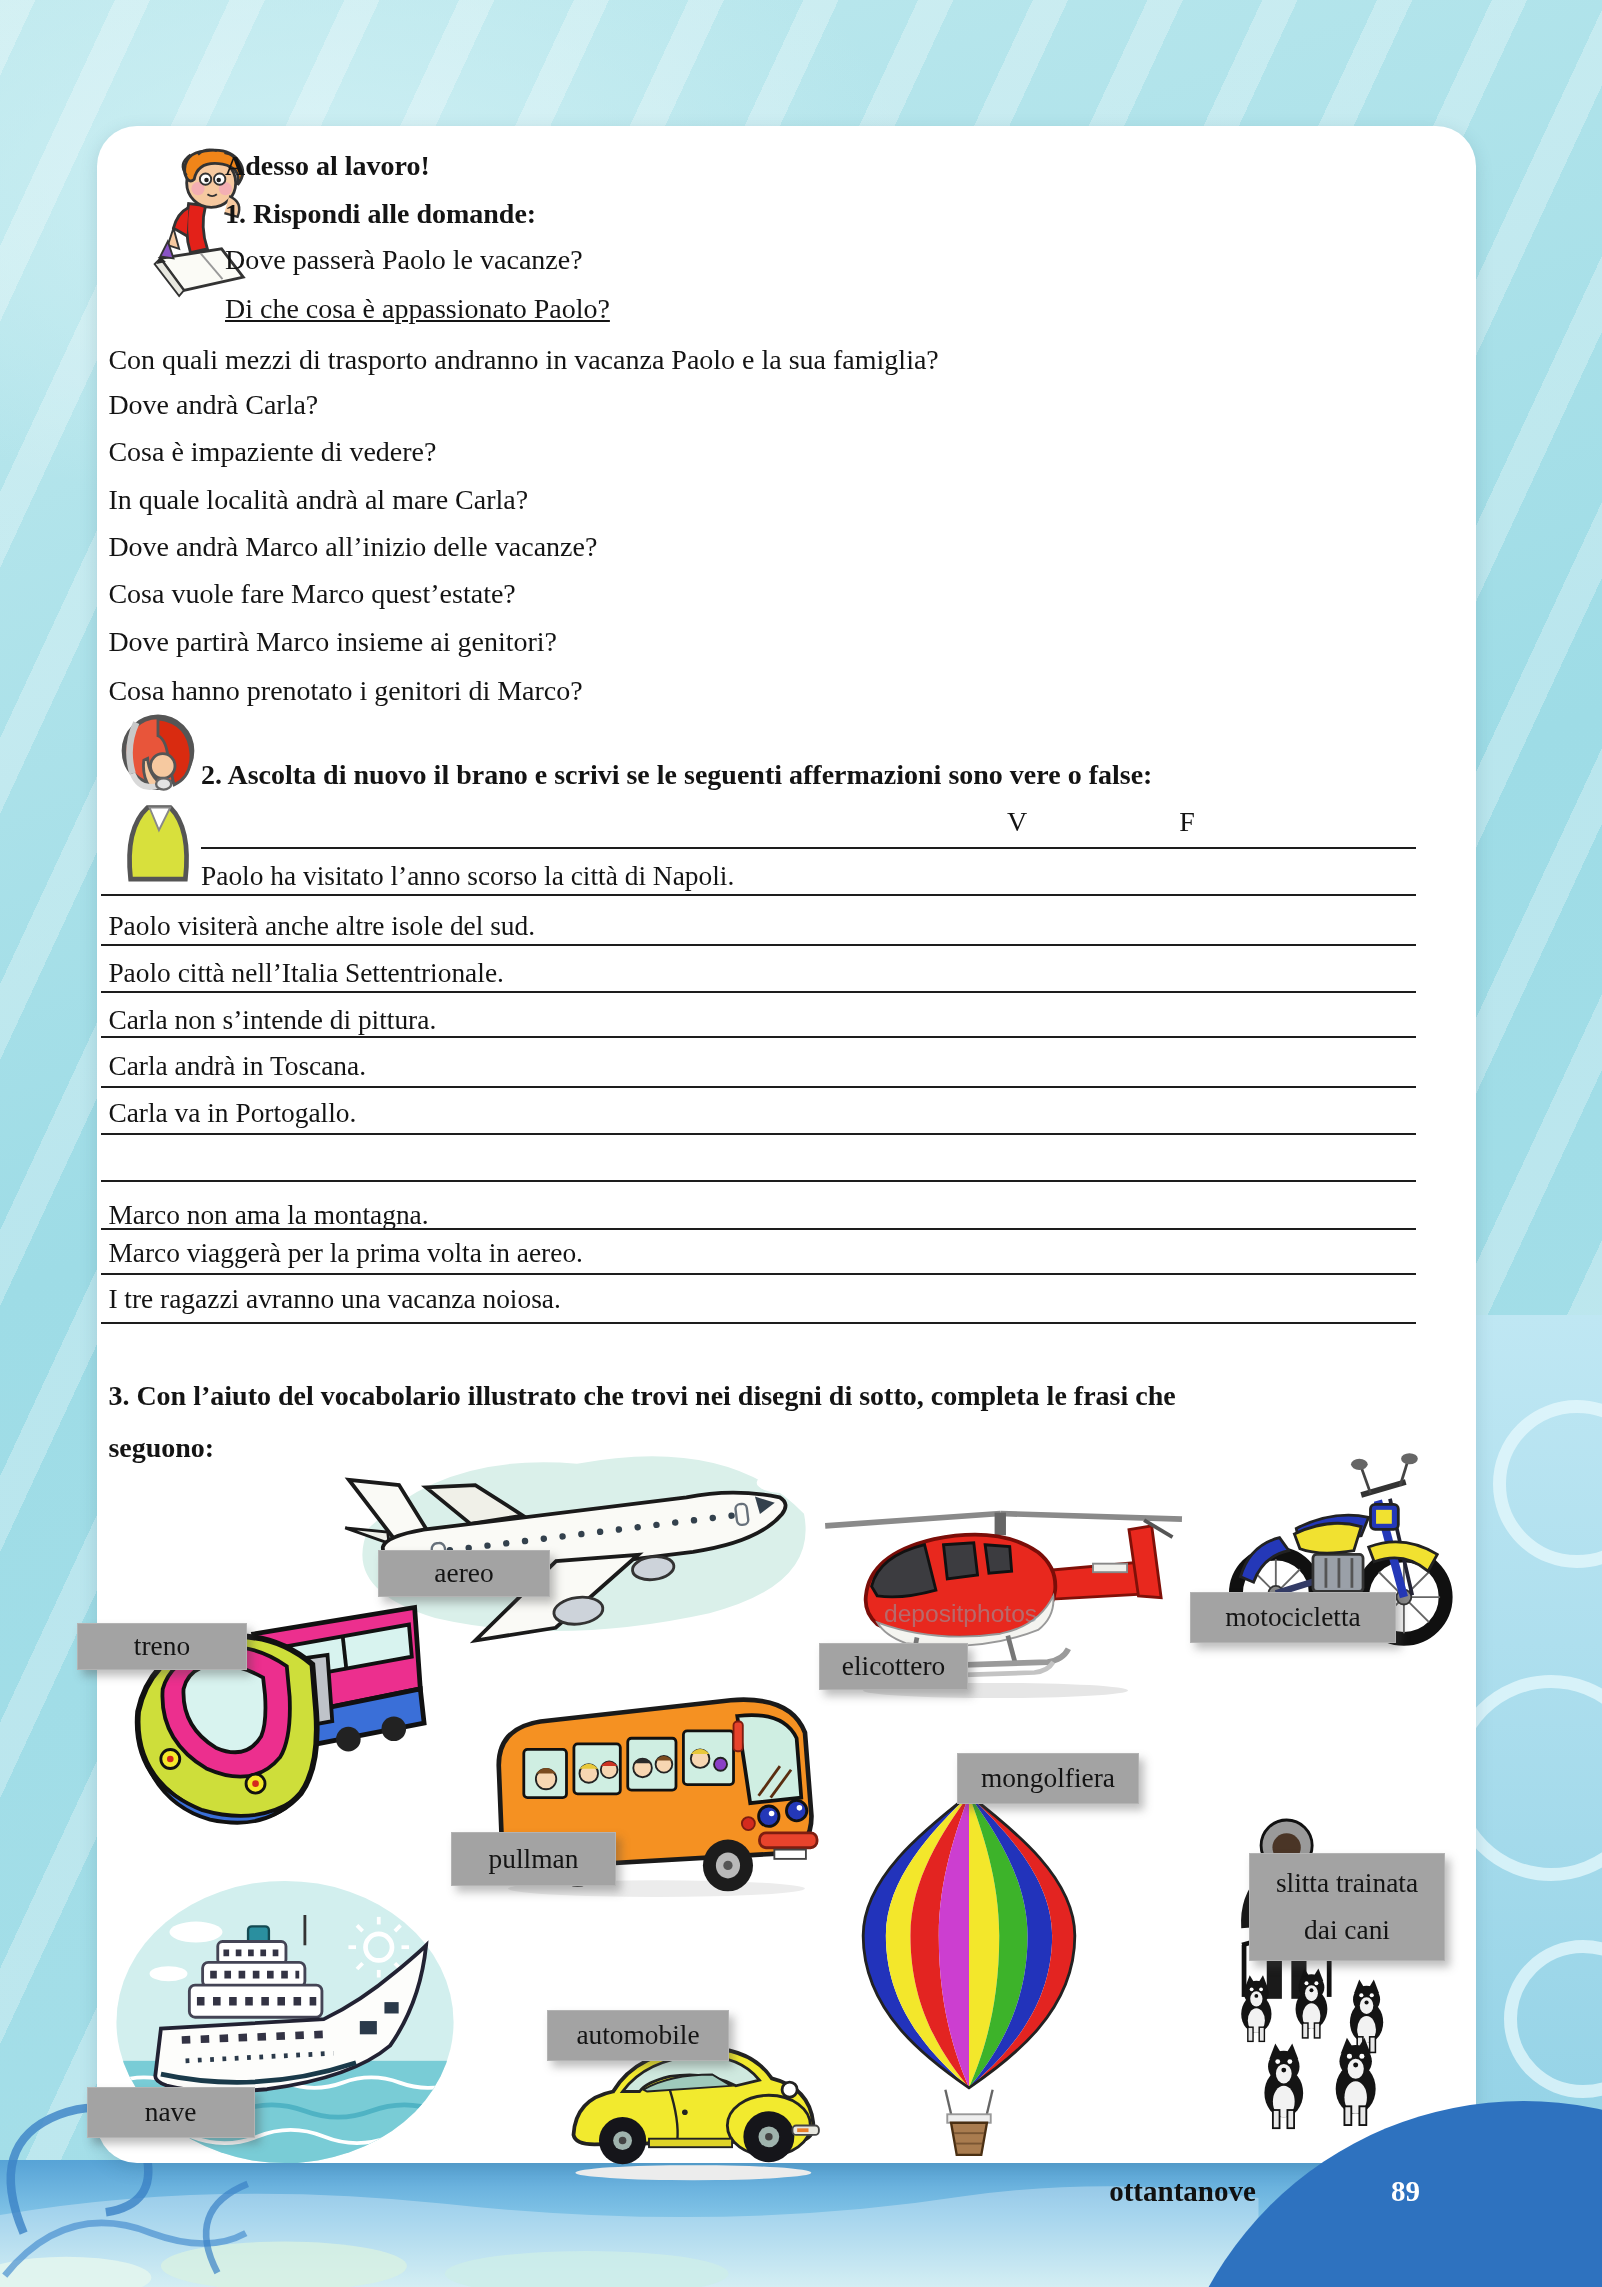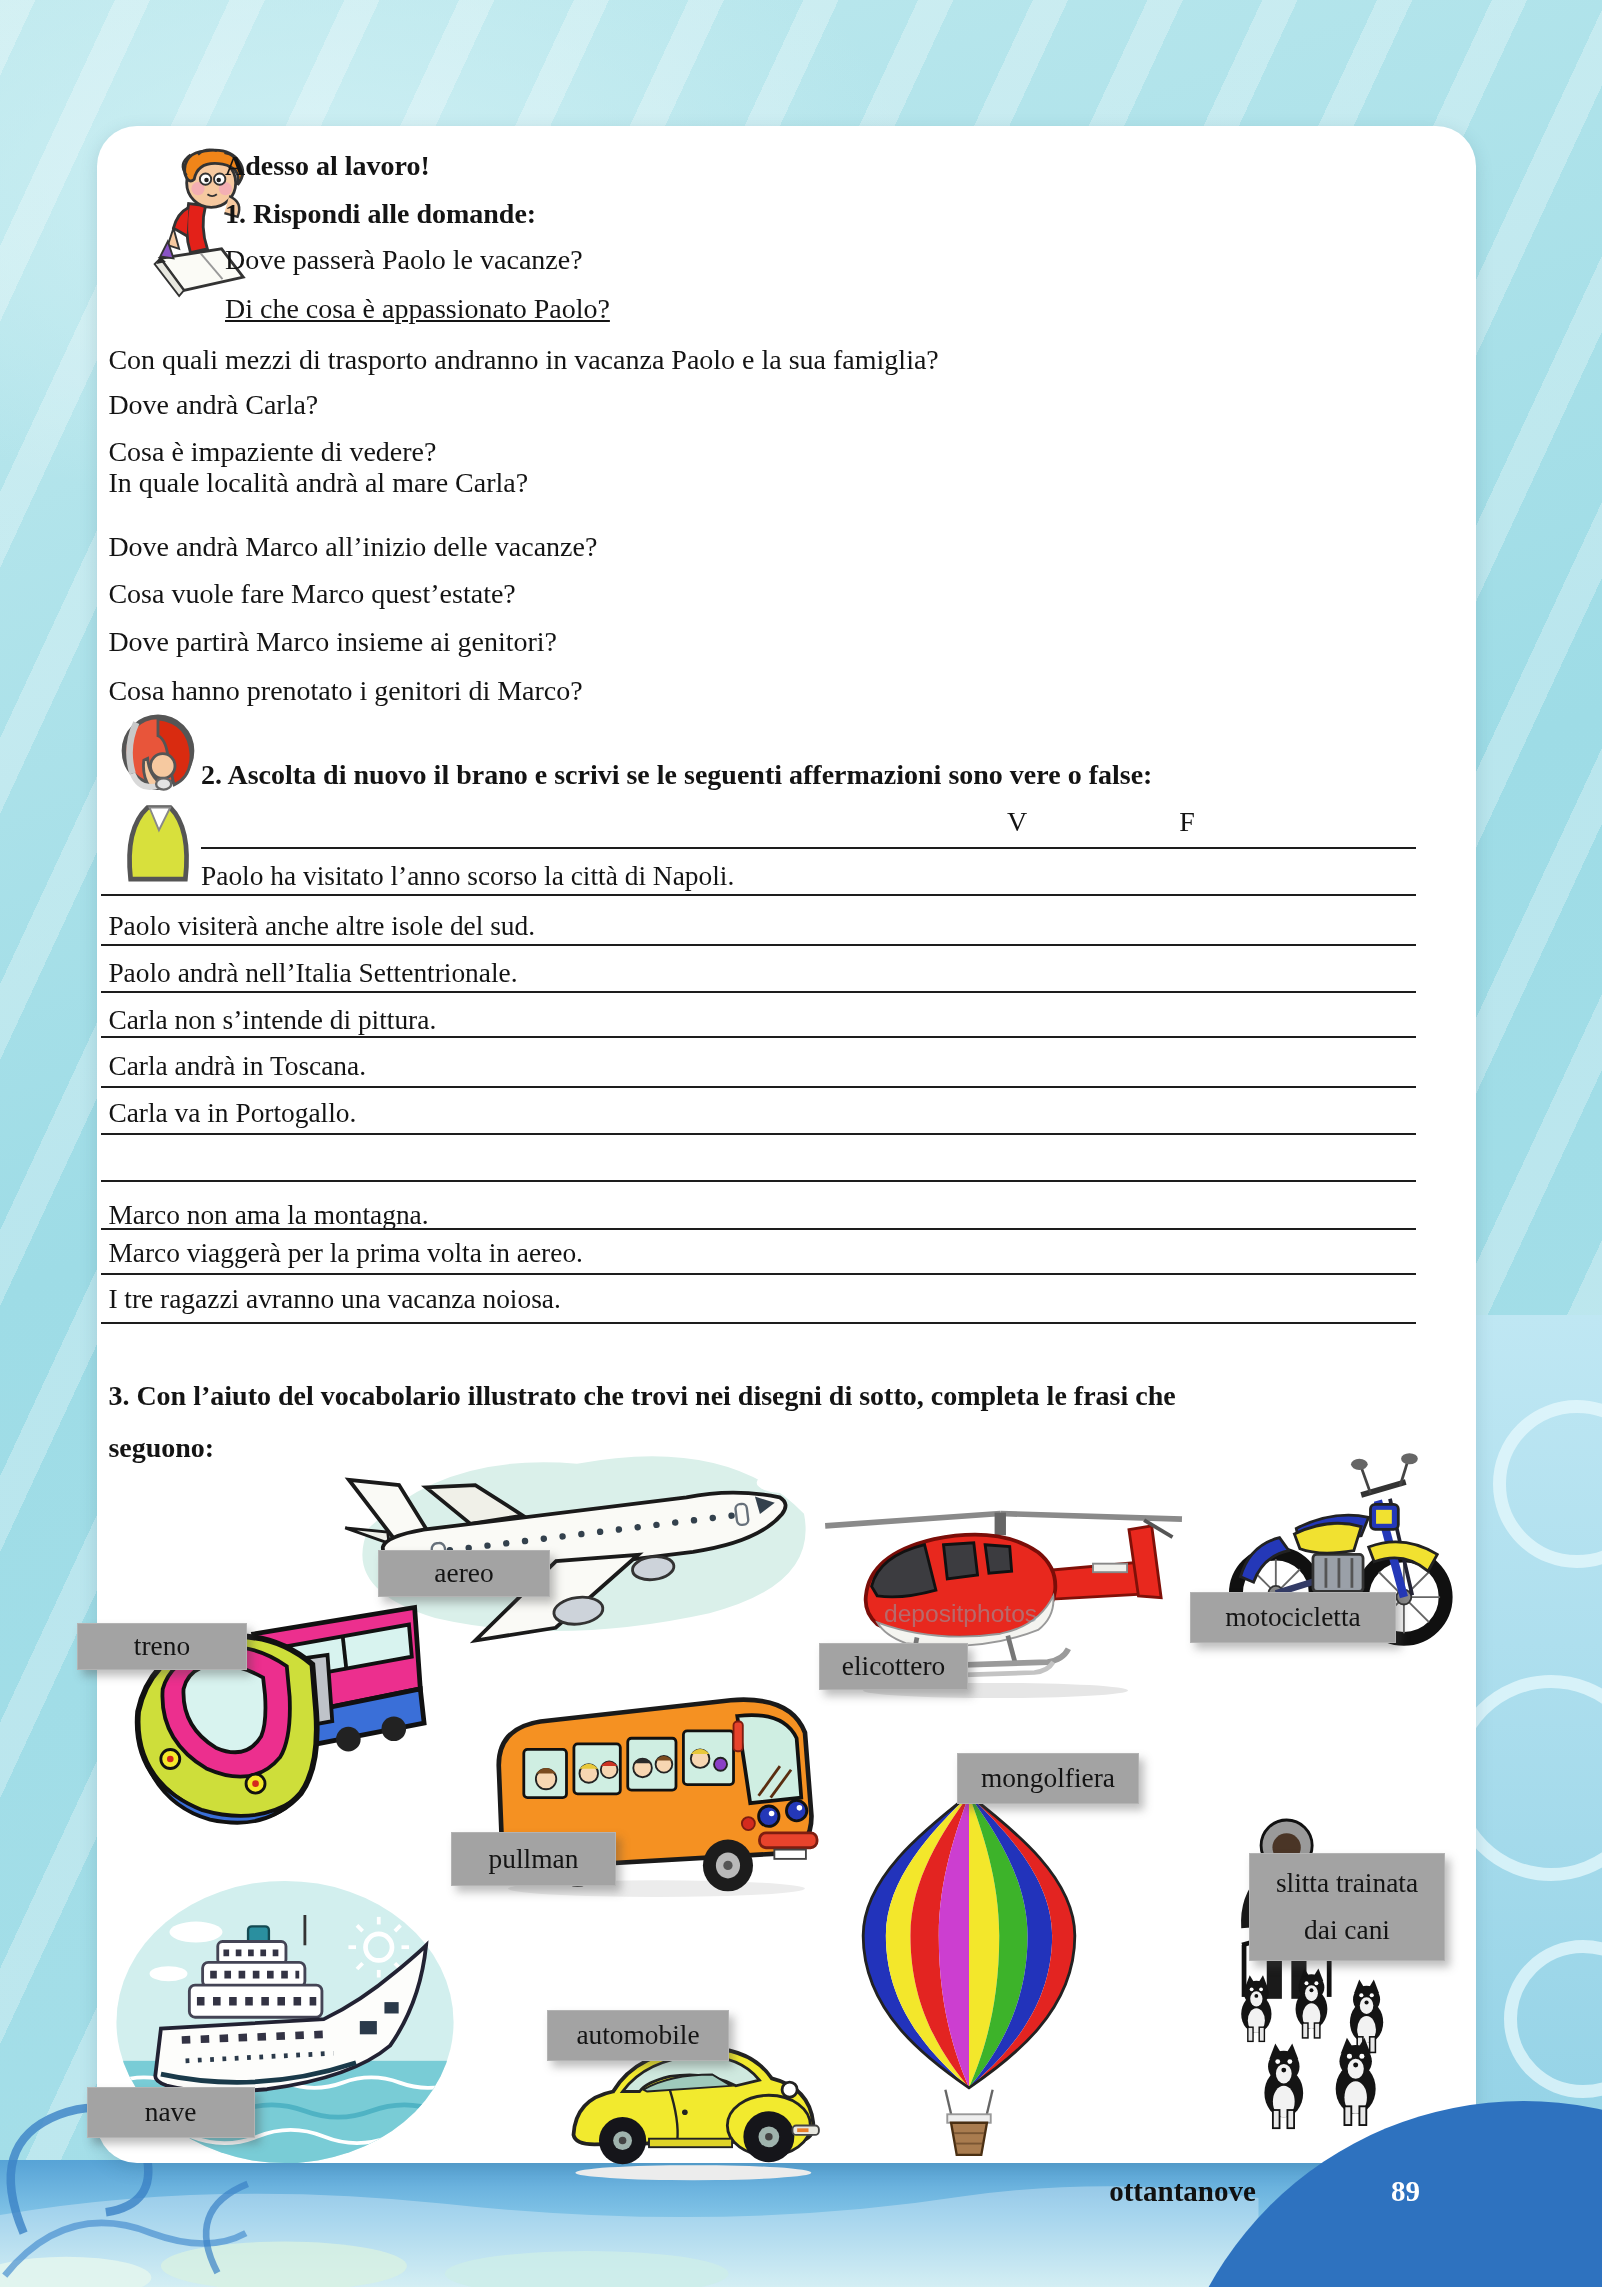--- a/index.html
+++ b/index.html
@@ -95,21 +95,21 @@
     <path d="M103,52 Q118,58 112,74 L98,70" fill="#f6c9a0" stroke="#333" stroke-width="2.5"></path>
   </svg>
 
   <div class="t b" style="left:128px;top:23px;">Adesso al lavoro!</div>
   <div class="t b" style="left:128px;top:71px;">1. Rispondi alle domande:</div>
   <div class="t" style="left:128px;top:117px;">Dove passerà Paolo le vacanze?</div>
   <div class="t" style="left:128px;top:166px;text-decoration:underline;">Di che cosa è appassionato Paolo?</div>
   <div class="t" style="left:11.4px;top:217px;">Con quali mezzi di trasporto andranno in vacanza Paolo e la sua famiglia?</div>
   <div class="t" style="left:11.4px;top:262px;">Dove andrà Carla?</div>
   <div class="t" style="left:11.4px;top:309px;">Cosa è impaziente di vedere?</div>
-  <div class="t" style="left:11.4px;top:340px;">In quale località andrà al mare Carla?</div>
+  <div class="t" style="left:11.4px;top:357px;">In quale località andrà al mare Carla?</div>
   <div class="t" style="left:11.4px;top:404px;">Dove andrà Marco all’inizio delle vacanze?</div>
   <div class="t" style="left:11.4px;top:451px;">Cosa vuole fare Marco quest’estate?</div>
   <div class="t" style="left:11.4px;top:499px;">Dove partirà Marco insieme ai genitori?</div>
   <div class="t" style="left:11.4px;top:548px;">Cosa hanno prenotato i genitori di Marco?</div>
 
   <svg style="left:24px;top:572px;" width="74" height="185" viewBox="0 0 78 196">
     <path d="M10,192 Q4,138 28,116 L52,116 Q74,138 68,192 Z" fill="#d8e03c" stroke="#555" stroke-width="5"></path>
     <path d="M30,116 L40,140 L52,116 Z" fill="#fff" stroke="#888" stroke-width="2"></path>
     <circle cx="39" cy="56" r="36" fill="#e8553a" stroke="#555" stroke-width="5"></circle>
     <path d="M39,22 Q72,26 74,60 Q74,84 56,92 L50,66 Q48,44 39,40 Z" fill="#d92b10" stroke="#555" stroke-width="3"></path>
@@ -123,21 +123,21 @@
   <div class="t b" style="left:104px;top:632px;">2. Ascolta di nuovo il brano e scrivi se le seguenti affermazioni sono vere o false:</div>
   <div class="t" style="left:901px;top:679px;width:38px;text-align:center;">V</div>
   <div class="t" style="left:1071px;top:679px;width:38px;text-align:center;">F</div>
 
   <div class="ansline" style="left:104px;top:721px;width:1215px;"></div>
 
   <div class="t" style="left:104px;top:733px;font-size:27.4px;">Paolo ha visitato l’anno scorso la città di Napoli.</div>
   <div class="ansline" style="left:3.8px;top:768px;width:1315px;"></div>
   <div class="t" style="left:11.4px;top:783px;font-size:27.4px;">Paolo visiterà anche altre isole del sud.</div>
   <div class="ansline" style="left:3.8px;top:818px;width:1315px;"></div>
-  <div class="t" style="left:11.4px;top:830px;font-size:27.4px;">Paolo andrà nell’Italia Settentrionale.</div>
+  <div class="t" style="left:11.4px;top:830px;font-size:27.4px;">Paolo città nell’Italia Settentrionale.</div>
   <div class="ansline" style="left:3.8px;top:865px;width:1315px;"></div>
   <div class="t" style="left:11.4px;top:877px;font-size:27.4px;">Carla non s’intende di pittura.</div>
   <div class="ansline" style="left:3.8px;top:910px;width:1315px;"></div>
   <div class="t" style="left:11.4px;top:923px;font-size:27.4px;">Carla andrà in Toscana.</div>
   <div class="ansline" style="left:3.8px;top:960px;width:1315px;"></div>
   <div class="t" style="left:11.4px;top:970px;font-size:27.4px;">Carla va in Portogallo.</div>
   <div class="ansline" style="left:3.8px;top:1007px;width:1315px;"></div>
   <div class="ansline" style="left:3.8px;top:1054px;width:1315px;"></div>
   <div class="t" style="left:11.4px;top:1064px;font-size:27.4px;margin-top:8px;">Marco non ama la montagna.</div>
   <div class="ansline" style="left:3.8px;top:1102px;width:1315px;"></div>

